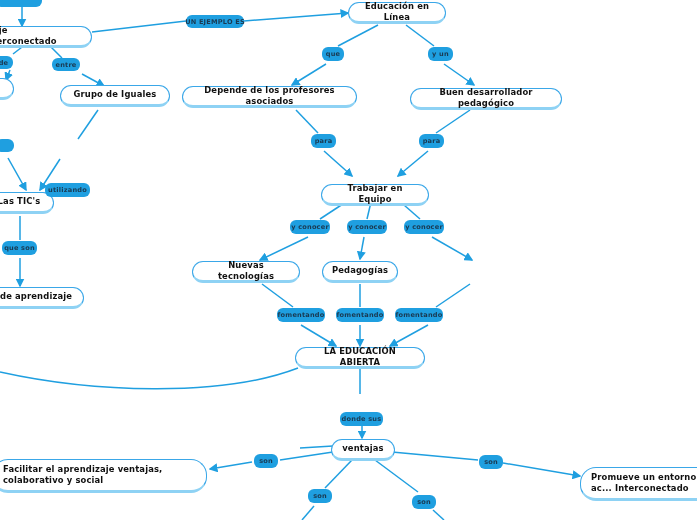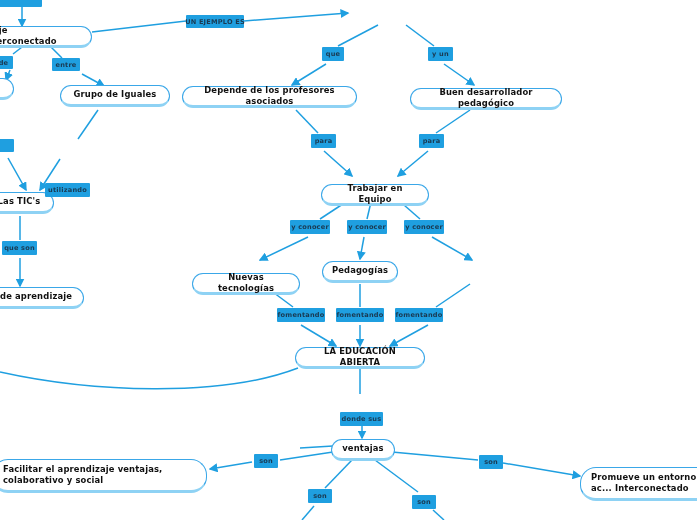--- a/index.html
+++ b/index.html
@@ -28,21 +28,21 @@
     z-index:3;
   }
   .node.center{justify-content:center;text-align:center;}
   .node.left{justify-content:flex-start;text-align:left;}
 
   
   .link-label{
     position:absolute;
     box-sizing:border-box;
     background:#1f9fe0;
-    border-radius:1px;
+    border-radius:6px;
     color:#1a3a52;
     font-size:6.6px;
     font-weight:bold;
     letter-spacing:.2px;
     display:flex;align-items:center;justify-content:center;
     padding:0 4px;
     z-index:4;
     white-space:nowrap;
   }
 </style>
@@ -165,34 +165,37 @@
   </div>
 
   <div class="node center" style="left:-26px;top:192px;width:80px;height:22px;">
     <span>...Las TIC's</span>
   </div>
 
   <div class="node center" style="left:-36px;top:287px;width:120px;height:22px;">
     <span>...os de aprendizaje</span>
   </div>
 
+  <div class="node center" style="left:348px;top:2px;width:98px;height:22px;">
+    <span>Educación en Línea</span>
+  </div>
 
   <div class="node center" style="left:182px;top:86px;width:175px;height:22px;">
     <span>Depende de los profesores asociados</span>
   </div>
 
   <div class="node center" style="left:410px;top:88px;width:152px;height:22px;justify-content:center;">
     <span>Buen desarrollador pedagógico</span>
   </div>
 
   <div class="node center" style="left:321px;top:176px;width:108px;height:22px;margin-top:8px;">
     <span>Trabajar en Equipo</span>
   </div>
 
-  <div class="node center" style="left:192px;top:261px;width:108px;height:22px;margin-top:12px;">
+  <div class="node center" style="left:192px;top:261px;width:108px;height:22px;">
     <span>Nuevas tecnologías</span>
   </div>
 
   <div class="node center" style="left:322px;top:261px;width:76px;height:22px;">
     <span>Pedagogías</span>
   </div>
 
 
   <div class="node center" style="left:295px;top:347px;width:130px;height:22px;">
     <span>LA EDUCACIÓN ABIERTA</span>

